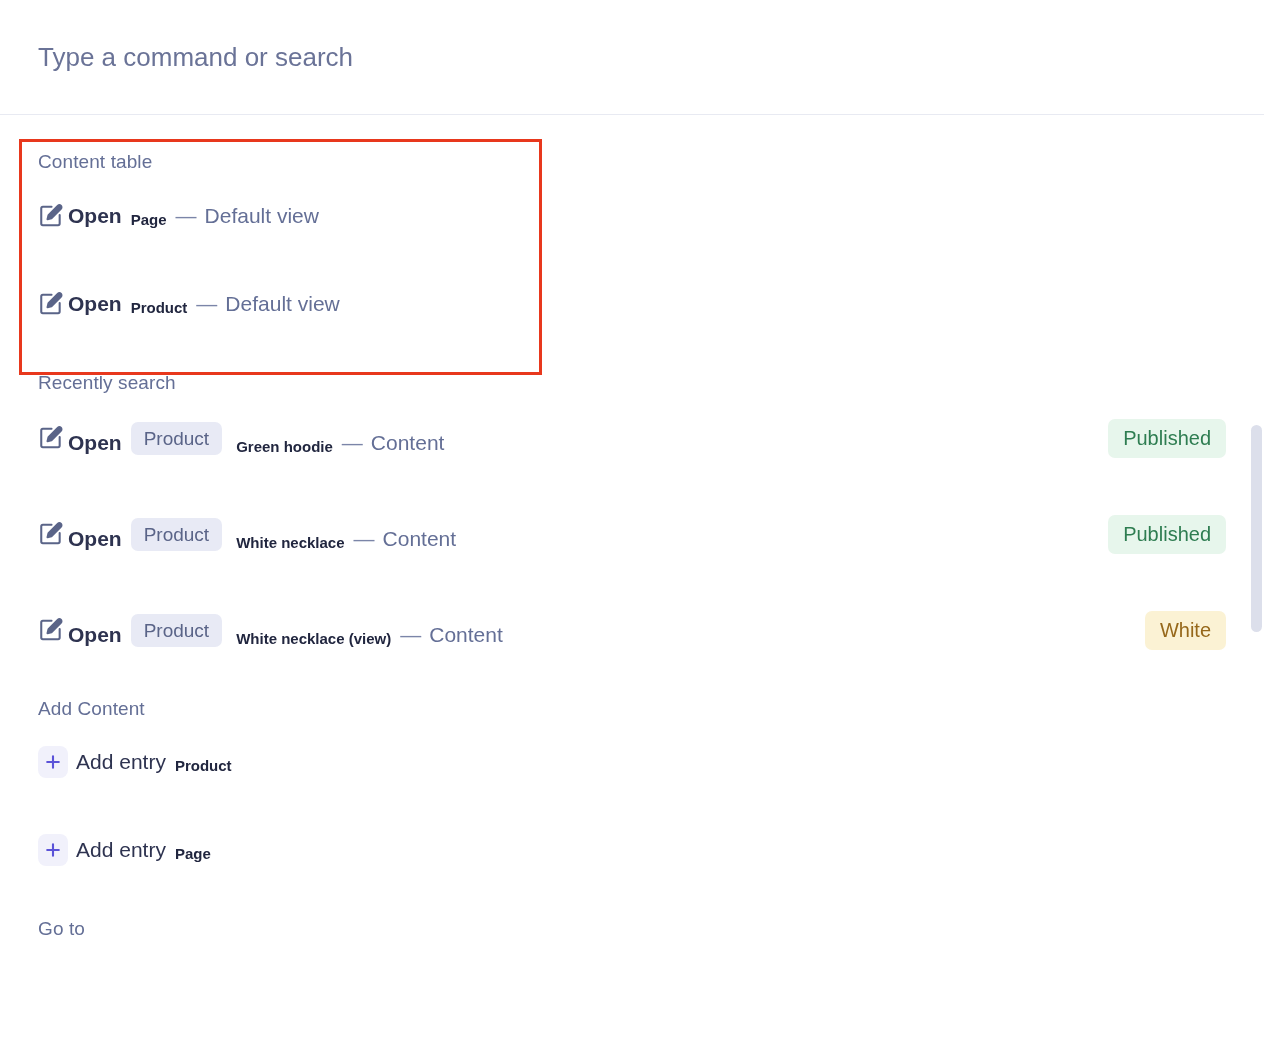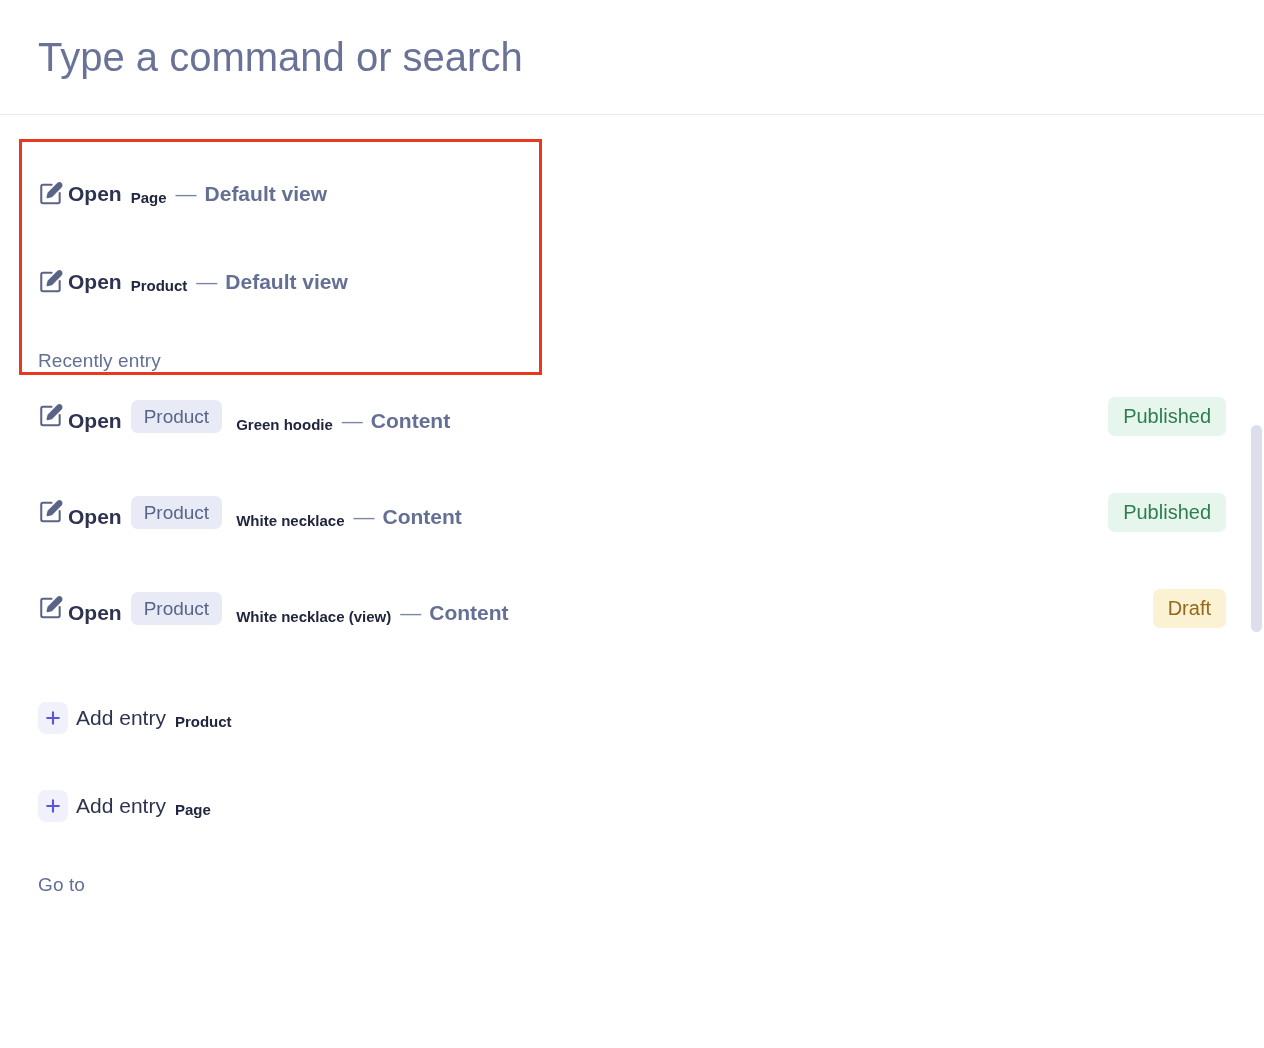--- a/index.html
+++ b/index.html
@@ -24,21 +24,21 @@
     display: flex;
     align-items: center;
     padding: 0 38px;
     background: #fff;
   }
   .cmd-input {
     border: 0;
     outline: 0;
     background: transparent;
     font-family: "Liberation Sans", sans-serif;
-    font-size: 40px;
+    font-size: 26px;
     color: #2e3350;
     width: 100%;
     padding: 0;
   }
   .cmd-input::placeholder {
     color: #6a7397;
     opacity: 1;
   }
 
   
@@ -90,21 +90,21 @@
     margin-right: 9px;
   }
   .lbl-strong {
     font-size: 15px;
     font-weight: bold;
     color: #21263f;
   }
   .lbl-muted {
     font-size: 21px;
     color: #646f96;
-    font-weight: bold;
+    font-weight: normal;
   }
   .dash {
     font-size: 21px;
     color: #7b85a8;
     margin: 0 8px 0 9px;
     font-weight: normal;
   }
 
   .chip {
     background: #e8eaf5;
@@ -173,20 +173,21 @@
 </head>
 <body>
 
 <div class="cmd-header">
   <input class="cmd-input" type="text" placeholder="Type a command or search" style="">
 </div>
 
 <div class="results">
 
   <div class="section" style="padding-top:36px;">
+    <div class="section-title">Content table</div>
 
     <div class="row" style="margin-top:15px;">
       <span class="row-icon">
         <svg class="icon-edit" width="26" height="26" viewBox="0 0 24 24" fill="none" stroke="#5a6488" stroke-width="1.9" stroke-linecap="round" stroke-linejoin="round">
           <path d="M12.5 3.5H4.5a1.5 1.5 0 0 0-1.5 1.5v14a1.5 1.5 0 0 0 1.5 1.5h14a1.5 1.5 0 0 0 1.5-1.5v-8"></path>
           <path d="M18.4 2.6a1.9 1.9 0 0 1 2.7 2.7L12.4 14l-3.6.9.9-3.6z" fill="#5a6488" stroke="#5a6488"></path>
         </svg>
       </span>
       <span class="row-main">
         <span class="lbl-open">Open</span>
@@ -206,21 +207,21 @@
       <span class="row-main">
         <span class="lbl-open">Open</span>
         <span class="lbl-strong">Product</span>
         <span class="dash">—</span>
         <span class="lbl-muted">Default view</span>
       </span>
     </div>
   </div>
 
   <div class="section" style="padding-top:40px;">
-    <div class="section-title">Recently entry</div>
+    <div class="section-title">Recently search</div>
 
     <div class="row" style="margin-top:16px;">
       <span class="row-icon">
         <svg class="icon-edit" width="26" height="26" viewBox="0 0 24 24" fill="none" stroke="#5a6488" stroke-width="1.9" stroke-linecap="round" stroke-linejoin="round">
           <path d="M12.5 3.5H4.5a1.5 1.5 0 0 0-1.5 1.5v14a1.5 1.5 0 0 0 1.5 1.5h14a1.5 1.5 0 0 0 1.5-1.5v-8"></path>
           <path d="M18.4 2.6a1.9 1.9 0 0 1 2.7 2.7L12.4 14l-3.6.9.9-3.6z" fill="#5a6488" stroke="#5a6488"></path>
         </svg>
       </span>
       <span class="row-main">
         <span class="lbl-open">Open</span>
@@ -256,25 +257,26 @@
           <path d="M18.4 2.6a1.9 1.9 0 0 1 2.7 2.7L12.4 14l-3.6.9.9-3.6z" fill="#5a6488" stroke="#5a6488"></path>
         </svg>
       </span>
       <span class="row-main">
         <span class="lbl-open">Open</span>
         <span class="chip">Product</span>
         <span class="lbl-strong">White necklace (view)</span>
         <span class="dash">—</span>
         <span class="lbl-muted">Content</span>
       </span>
-      <span class="badge badge-draft">Draft</span>
+      <span class="badge badge-draft">White</span>
     </div>
   </div>
 
   <div class="section" style="padding-top:40px;">
+    <div class="section-title">Add Content</div>
 
     <div class="row" style="margin-top:14px;">
       <span class="row-icon">
         <span class="plus-tile">
           <svg width="20" height="20" viewBox="0 0 20 20" fill="none" stroke="#5b53d8" stroke-width="2.1" stroke-linecap="round">
             <path d="M10 4.2v11.6M4.2 10h11.6"></path>
           </svg>
         </span>
       </span>
       <span class="row-main" style="margin-left:8px;">

